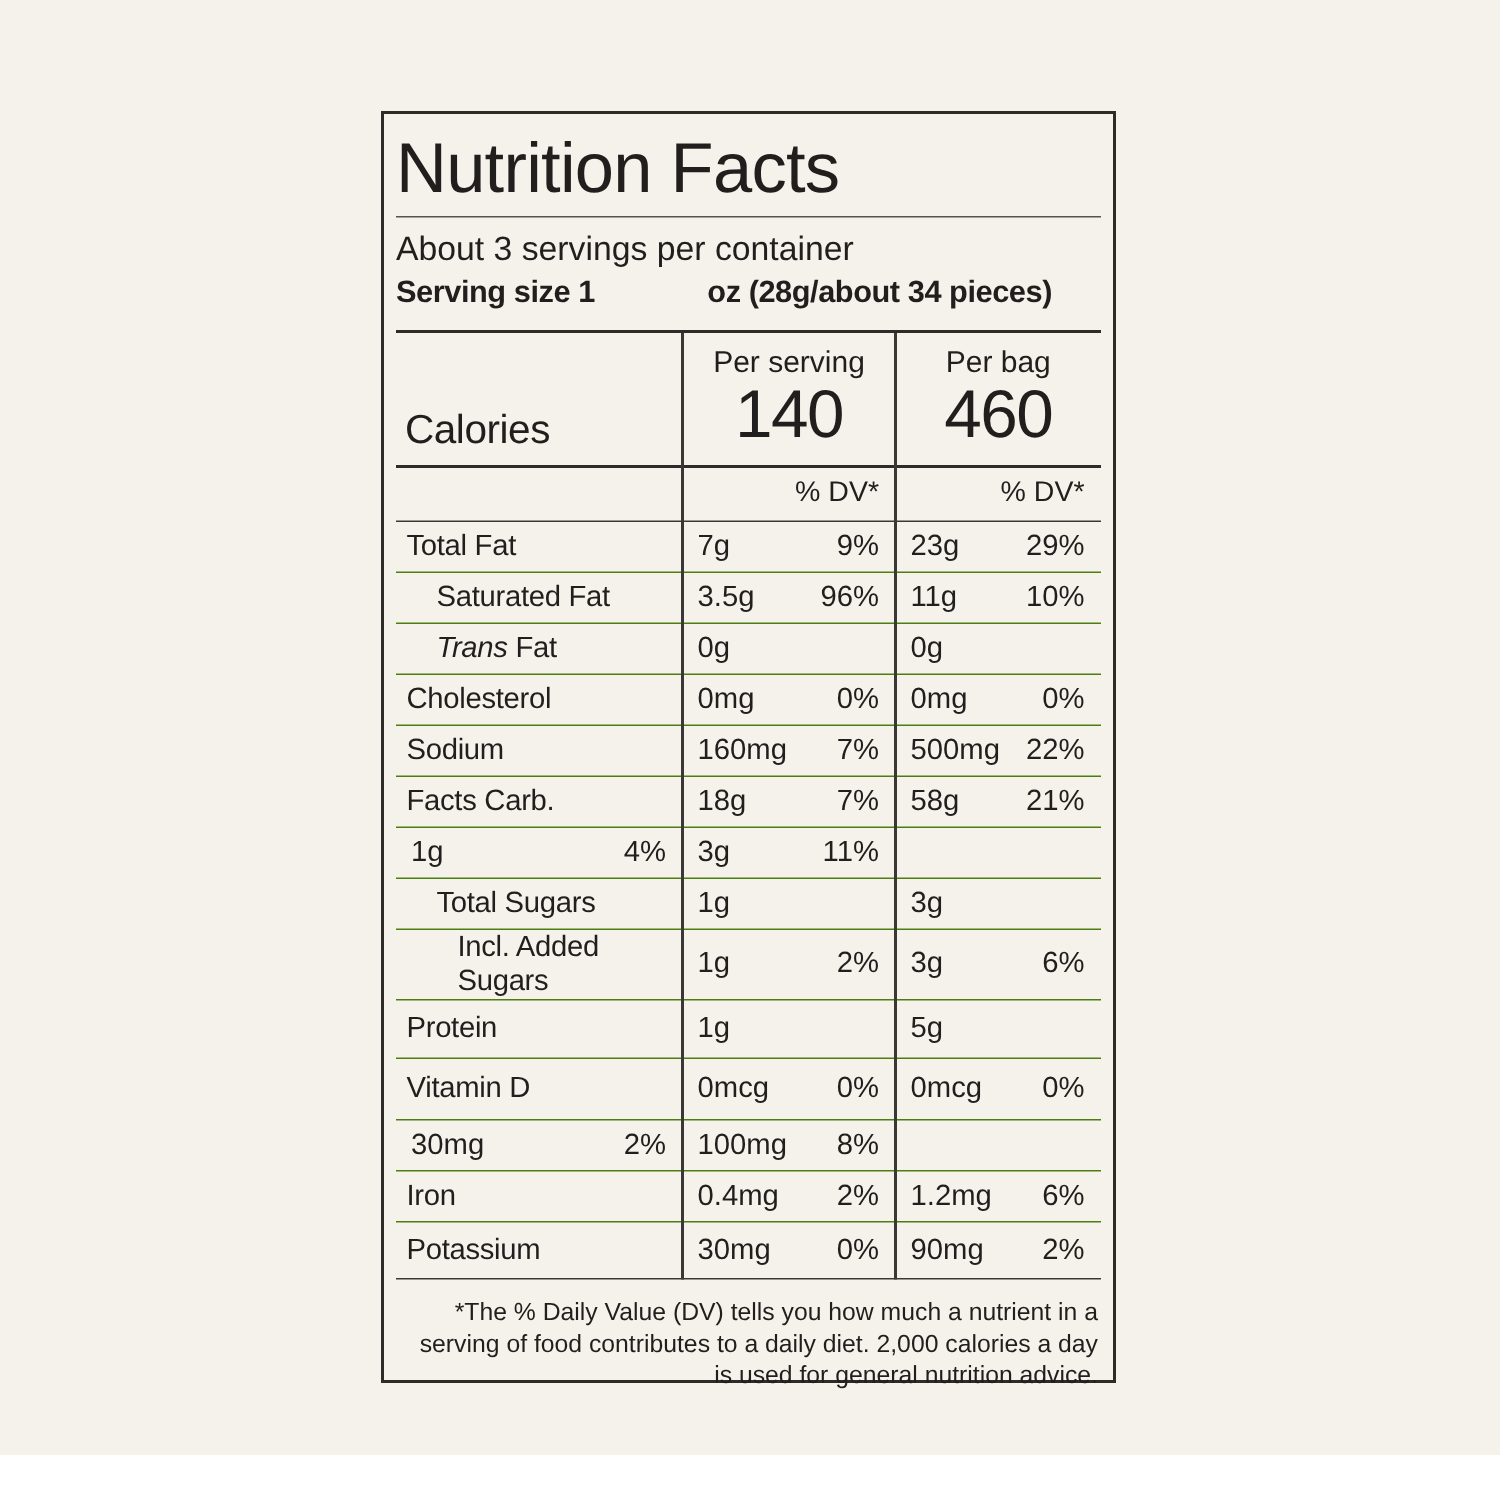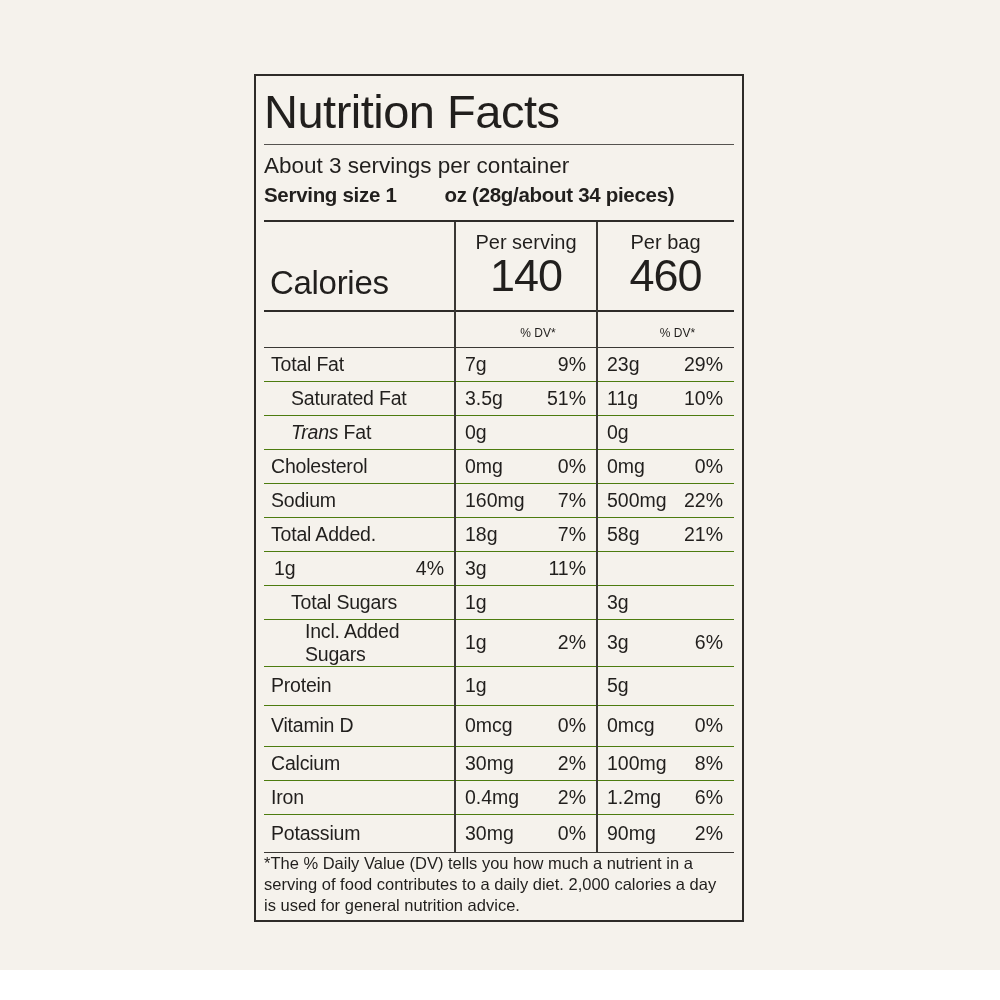--- a/index.html
+++ b/index.html
@@ -14,52 +14,52 @@
     padding:6px 8px 0 8px;
   }
   .title{
     font-size:47px;line-height:1.12;letter-spacing:-0.5px;
     margin:4px 0 5px 0;font-weight:500;
   }
   .rule{background:#3a3834;}
   .rule-thin{height:1.5px;background:#55534f;}
   .servings{font-size:22.5px;margin-top:8px;line-height:1.15;}
   .serving-size{font-size:20.5px;font-weight:600;letter-spacing:-0.3px;margin-top:4px;line-height:1.15;}
-  .serving-size-detail{margin-left:48px;}
+  .serving-size-detail{margin-left:75px;}
   .rule-med{height:2px;margin-top:13px;background:#2e2c29;}
 
   .table{position:relative;}
   .vline{position:absolute;top:0;bottom:0;width:1.5px;background:#3a3834;}
   .vline1{left:190px;}
   .vline2{left:332px;}
 
   .grid3{display:grid;grid-template-columns:191px 142px 1fr;}
 
   .cal-row{height:90px;border-bottom:2px solid #2e2c29;box-sizing:border-box;}
-  .cal-label{align-self:end;font-size:33px;padding:0 0 8px 6px;letter-spacing:-0.3px;}
+  .cal-label{align-self:end;font-size:27px;padding:0 0 8px 6px;letter-spacing:-0.3px;}
   .cal-col{text-align:center;padding-top:9px;}
   .cal-head{font-size:20px;line-height:1.1;}
   .cal-num{font-size:45px;line-height:1.0;letter-spacing:-1px;}
 
   .dv-row{height:36px;border-bottom:1px solid #3a3834;box-sizing:border-box;align-items:end;}
-  .dv-cell{font-size:12px;text-align:center;padding:0 11px 7px 0;margin-left:35px;}
+  .dv-cell{font-size:19px;text-align:right;padding:0 11px 7px 0;margin-left:35px;}
 
   .row{min-height:34px;border-bottom:1px solid #4d7c0f;box-sizing:border-box;align-items:center;}
   .rows .row:nth-child(10){min-height:39px;}   
   .rows .row:nth-child(11){min-height:41px;}   
   .rows .row:nth-child(14){min-height:38px;border-bottom:1.5px solid #3a3834;} 
   .label-cell{font-size:19.5px;padding-left:7px;letter-spacing:-0.2px;}
   .indent1 .label-cell{padding-left:27px;}
   .indent2 .label-cell{padding-left:41px;}
   .value-cell{display:flex;justify-content:space-between;align-items:flex-end;
               padding:0 11px 0 10px;font-size:19.5px;}
   .value-cell .amt{text-align:left;}
   .value-cell .dv{text-align:right;}
 
-  .footnote{font-size:16.5px;line-height:1.3;margin-top:0;padding-right:2px;}
+  .footnote{font-size:16.5px;line-height:1.3;margin-top:12px;padding-right:2px;text-align:right;}
 </style>
 </head>
 <body>
 
 <div class="page">
   <div class="label-box">
 
     <div class="title">Nutrition Facts</div>
     <div class="rule rule-thin"></div>
 
@@ -100,21 +100,21 @@
             </div>
             <div class="value-cell">
               <span class="amt">23g</span>
               <span class="dv">29%</span>
             </div>
           </div>
           <div class="grid3 row indent1">
             <div class="label-cell">Saturated Fat</div>
             <div class="value-cell">
               <span class="amt">3.5g</span>
-              <span class="dv">51%</span>
+              <span class="dv">96%</span>
             </div>
             <div class="value-cell">
               <span class="amt">11g</span>
               <span class="dv">10%</span>
             </div>
           </div>
           <div class="grid3 row indent1">
             <div class="label-cell"><i>Trans</i> Fat</div>
             <div class="value-cell">
               <span class="amt">0g</span>
@@ -141,21 +141,21 @@
             <div class="value-cell">
               <span class="amt">160mg</span>
               <span class="dv">7%</span>
             </div>
             <div class="value-cell">
               <span class="amt">500mg</span>
               <span class="dv">22%</span>
             </div>
           </div>
           <div class="grid3 row indent0">
-            <div class="label-cell">Total Added.</div>
+            <div class="label-cell">Facts Carb.</div>
             <div class="value-cell">
               <span class="amt">18g</span>
               <span class="dv">7%</span>
             </div>
             <div class="value-cell">
               <span class="amt">58g</span>
               <span class="dv">21%</span>
             </div>
           </div>
           <div class="grid3 row indent1">
@@ -206,21 +206,20 @@
             <div class="value-cell">
               <span class="amt">0mcg</span>
               <span class="dv">0%</span>
             </div>
             <div class="value-cell">
               <span class="amt">0mcg</span>
               <span class="dv">0%</span>
             </div>
           </div>
           <div class="grid3 row indent0">
-            <div class="label-cell">Calcium</div>
             <div class="value-cell">
               <span class="amt">30mg</span>
               <span class="dv">2%</span>
             </div>
             <div class="value-cell">
               <span class="amt">100mg</span>
               <span class="dv">8%</span>
             </div>
           </div>
           <div class="grid3 row indent0">

